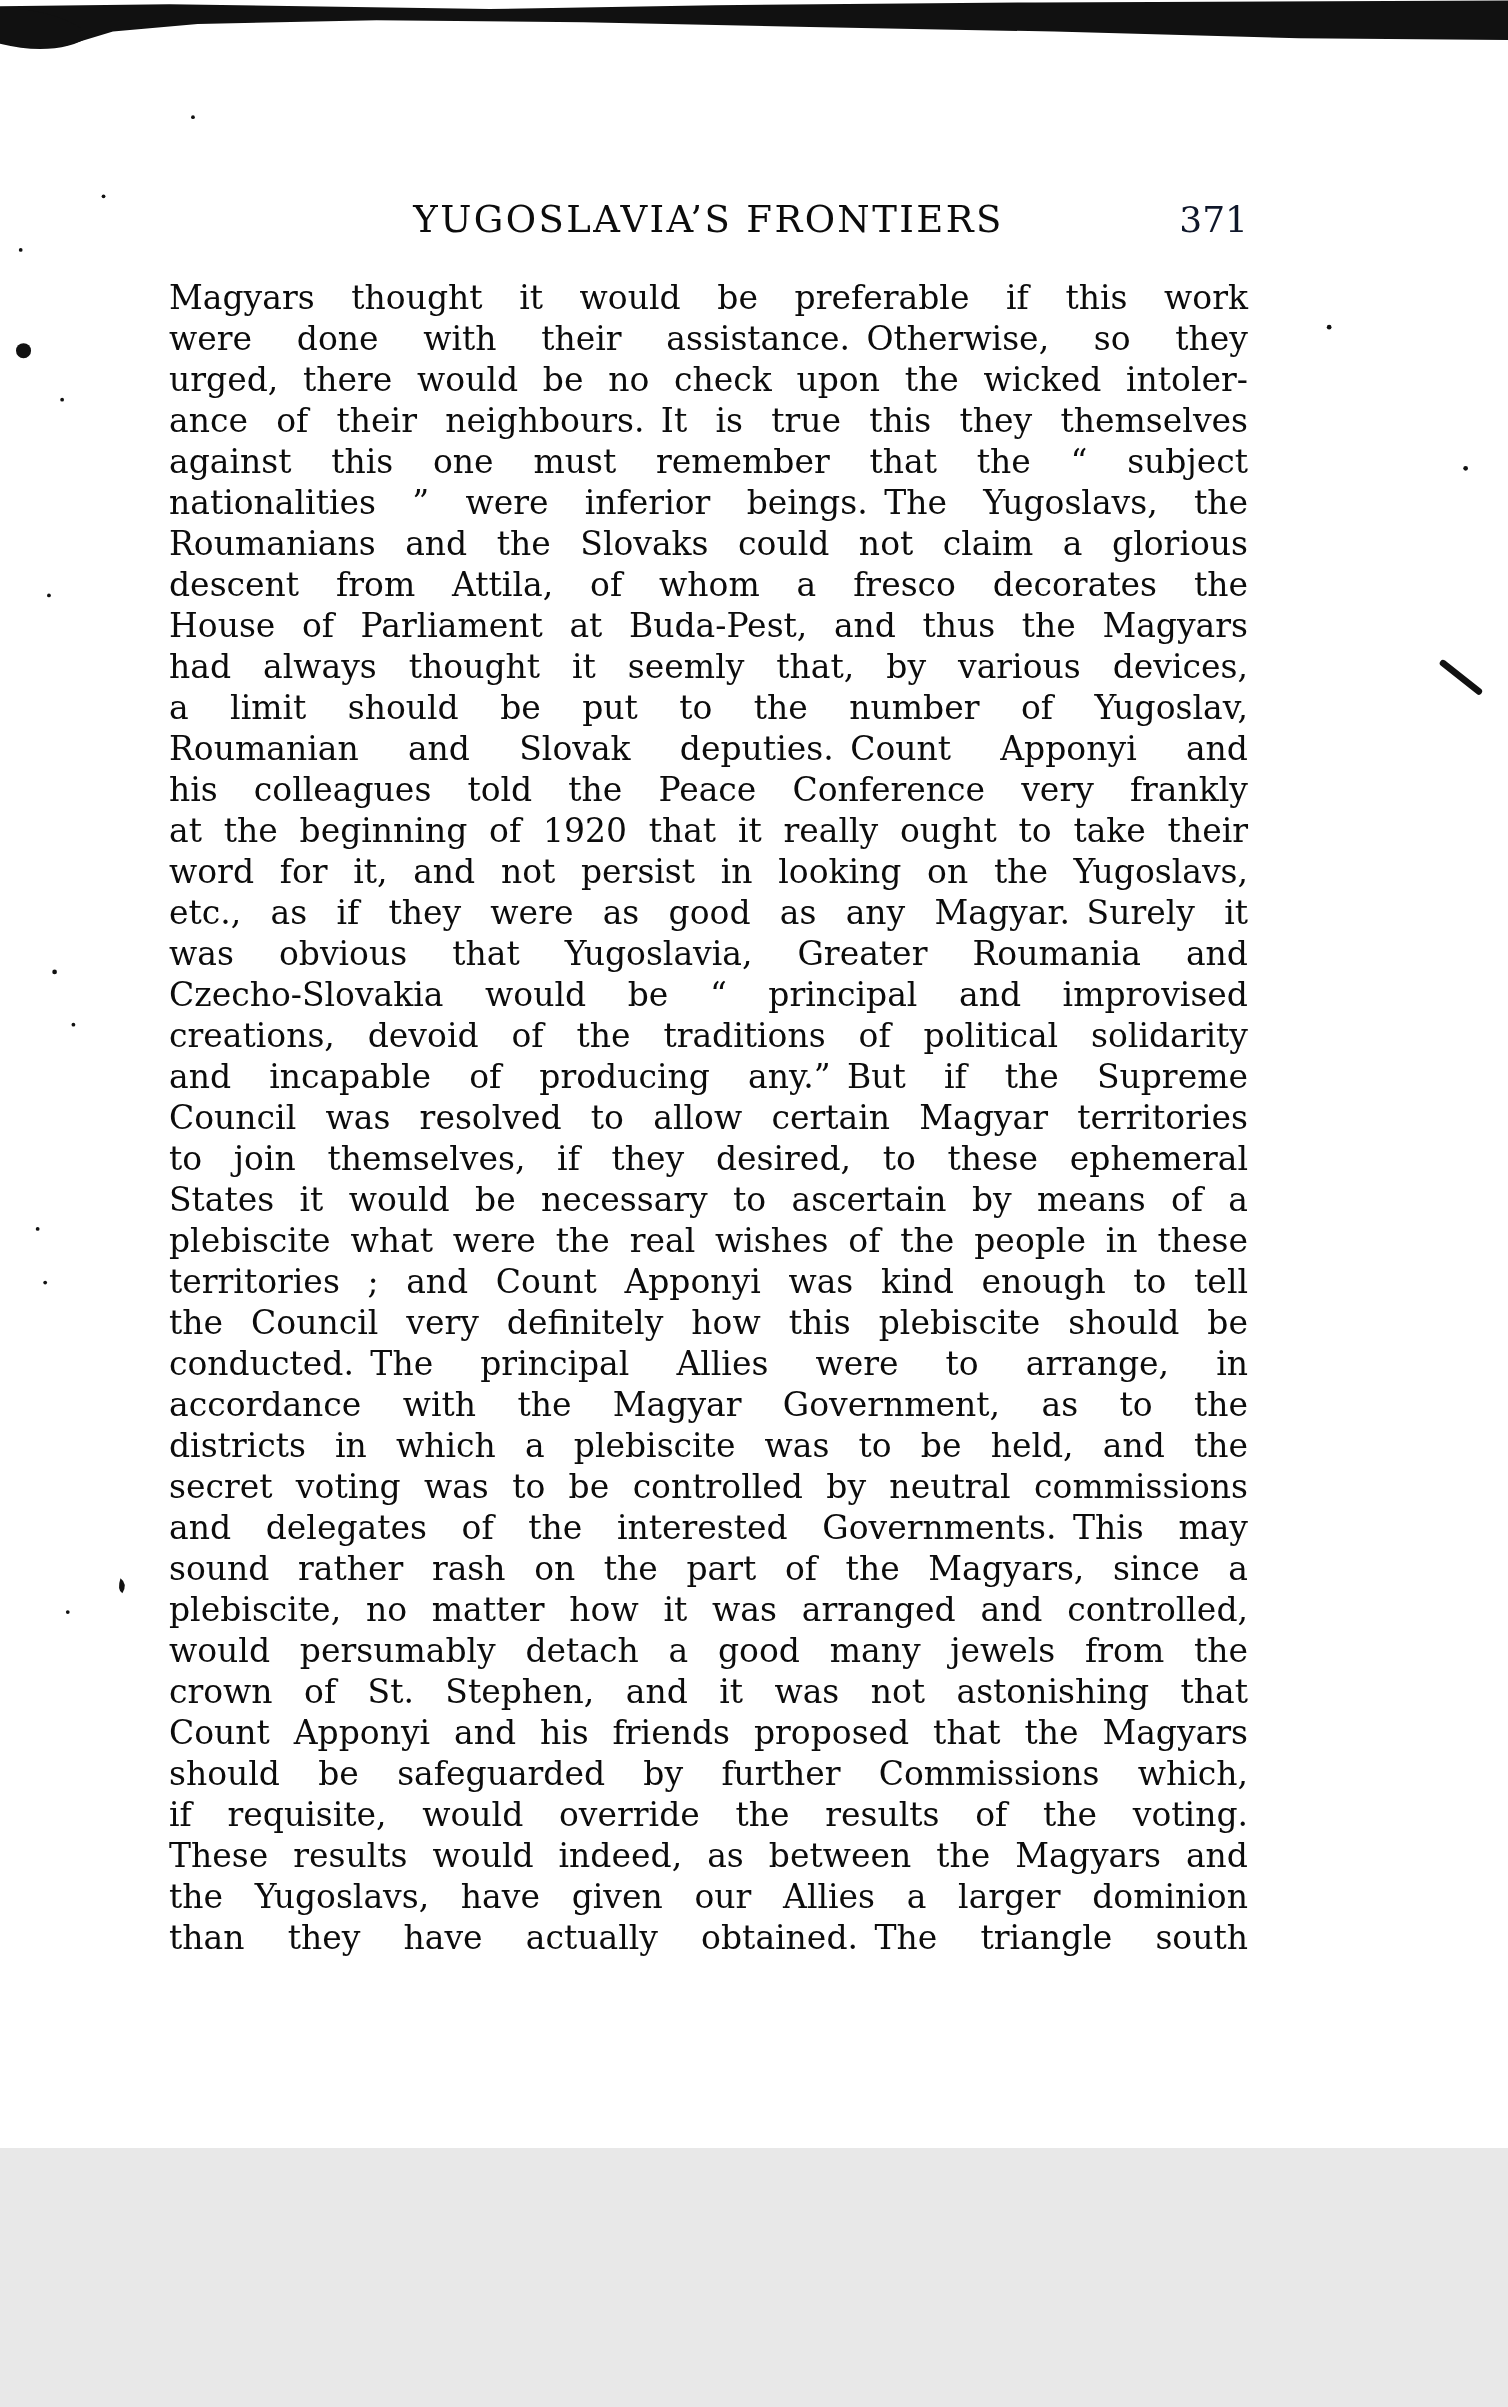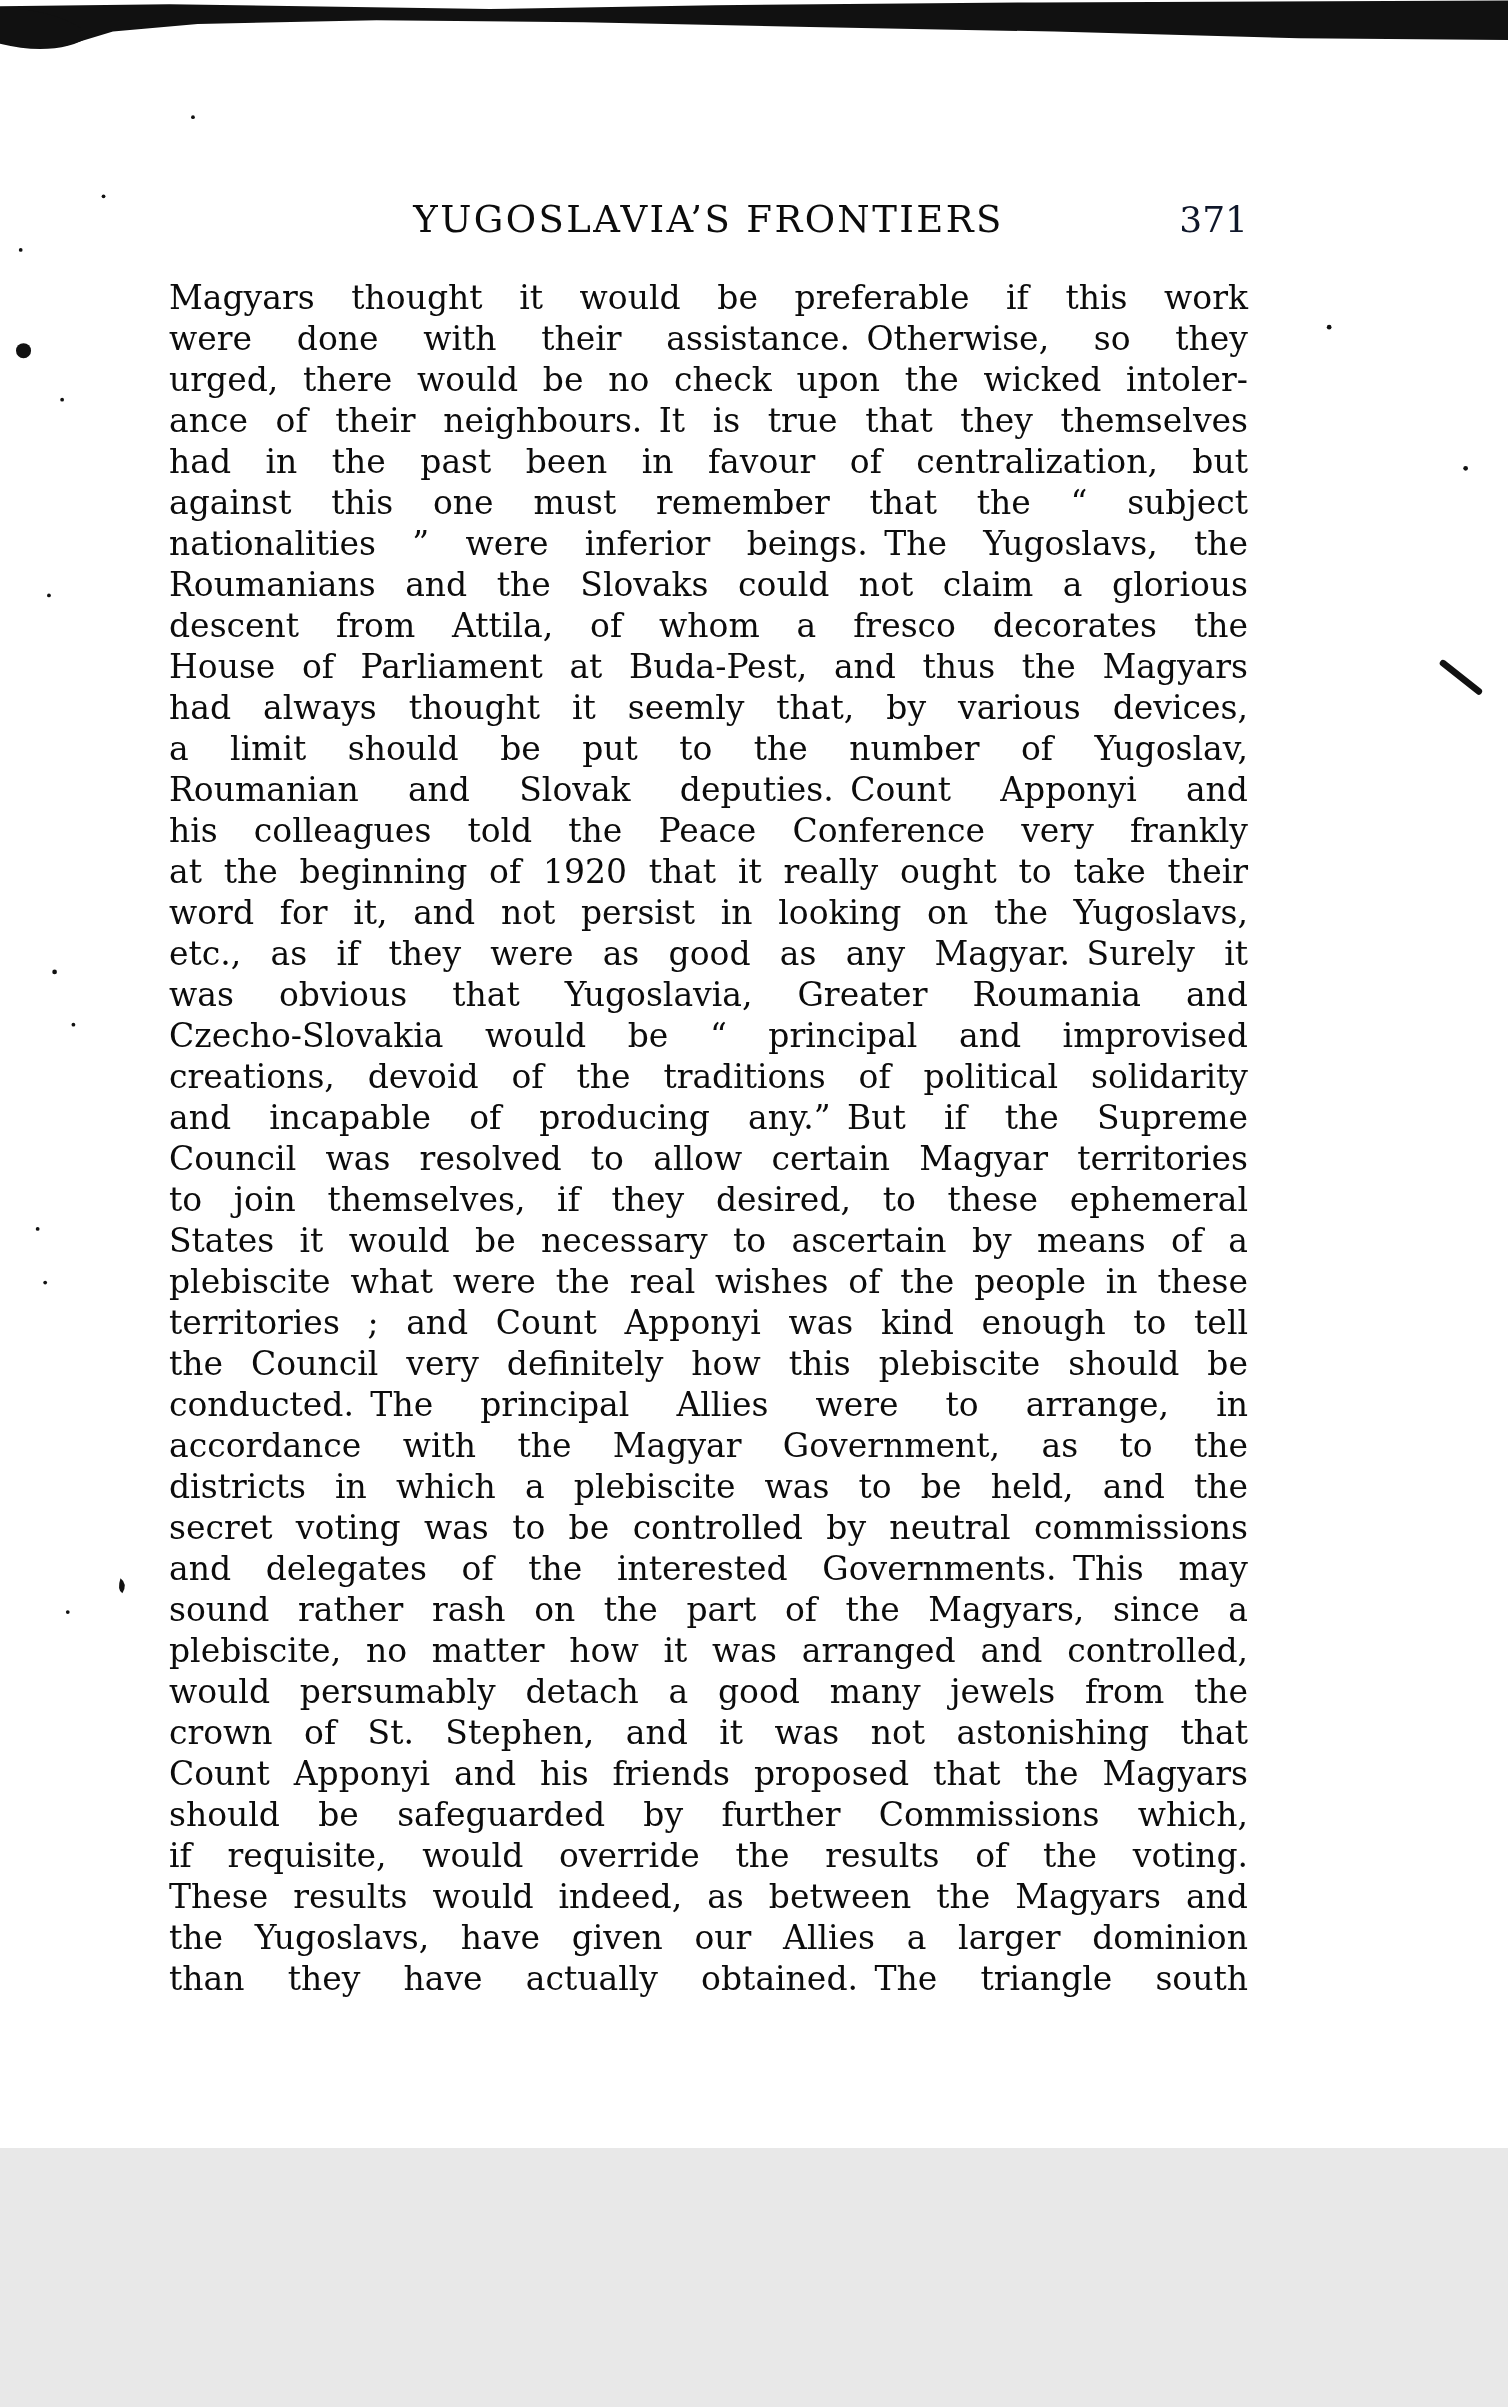--- a/index.html
+++ b/index.html
@@ -103,22 +103,21 @@
 
   <header class="page-header">
     <span class="running-title">YUGOSLAVIA’S FRONTIERS</span>
     <span class="page-number">371</span>
   </header>
 
   <main class="body-text">
       <div class="text-line">Magyars thought it would be preferable if this work</div>
       <div class="text-line">were done with their assistance. Otherwise, so they</div>
       <div class="text-line">urged, there would be no check upon the wicked intoler-</div>
-      <div class="text-line">ance of their neighbours. It is true that they themselves</div>
-      <div class="text-line">had in the past been in favour of centralization, but</div>
+      <div class="text-line">ance of their neighbours. It is true this they themselves</div>
       <div class="text-line">against this one must remember that the “ subject</div>
       <div class="text-line">nationalities ” were inferior beings. The Yugoslavs, the</div>
       <div class="text-line">Roumanians and the Slovaks could not claim a glorious</div>
       <div class="text-line">descent from Attila, of whom a fresco decorates the</div>
       <div class="text-line">House of Parliament at Buda-Pest, and thus the Magyars</div>
       <div class="text-line">had always thought it seemly that, by various devices,</div>
       <div class="text-line">a limit should be put to the number of Yugoslav,</div>
       <div class="text-line">Roumanian and Slovak deputies. Count Apponyi and</div>
       <div class="text-line">his colleagues told the Peace Conference very frankly</div>
       <div class="text-line">at the beginning of 1920 that it really ought to take their</div>

